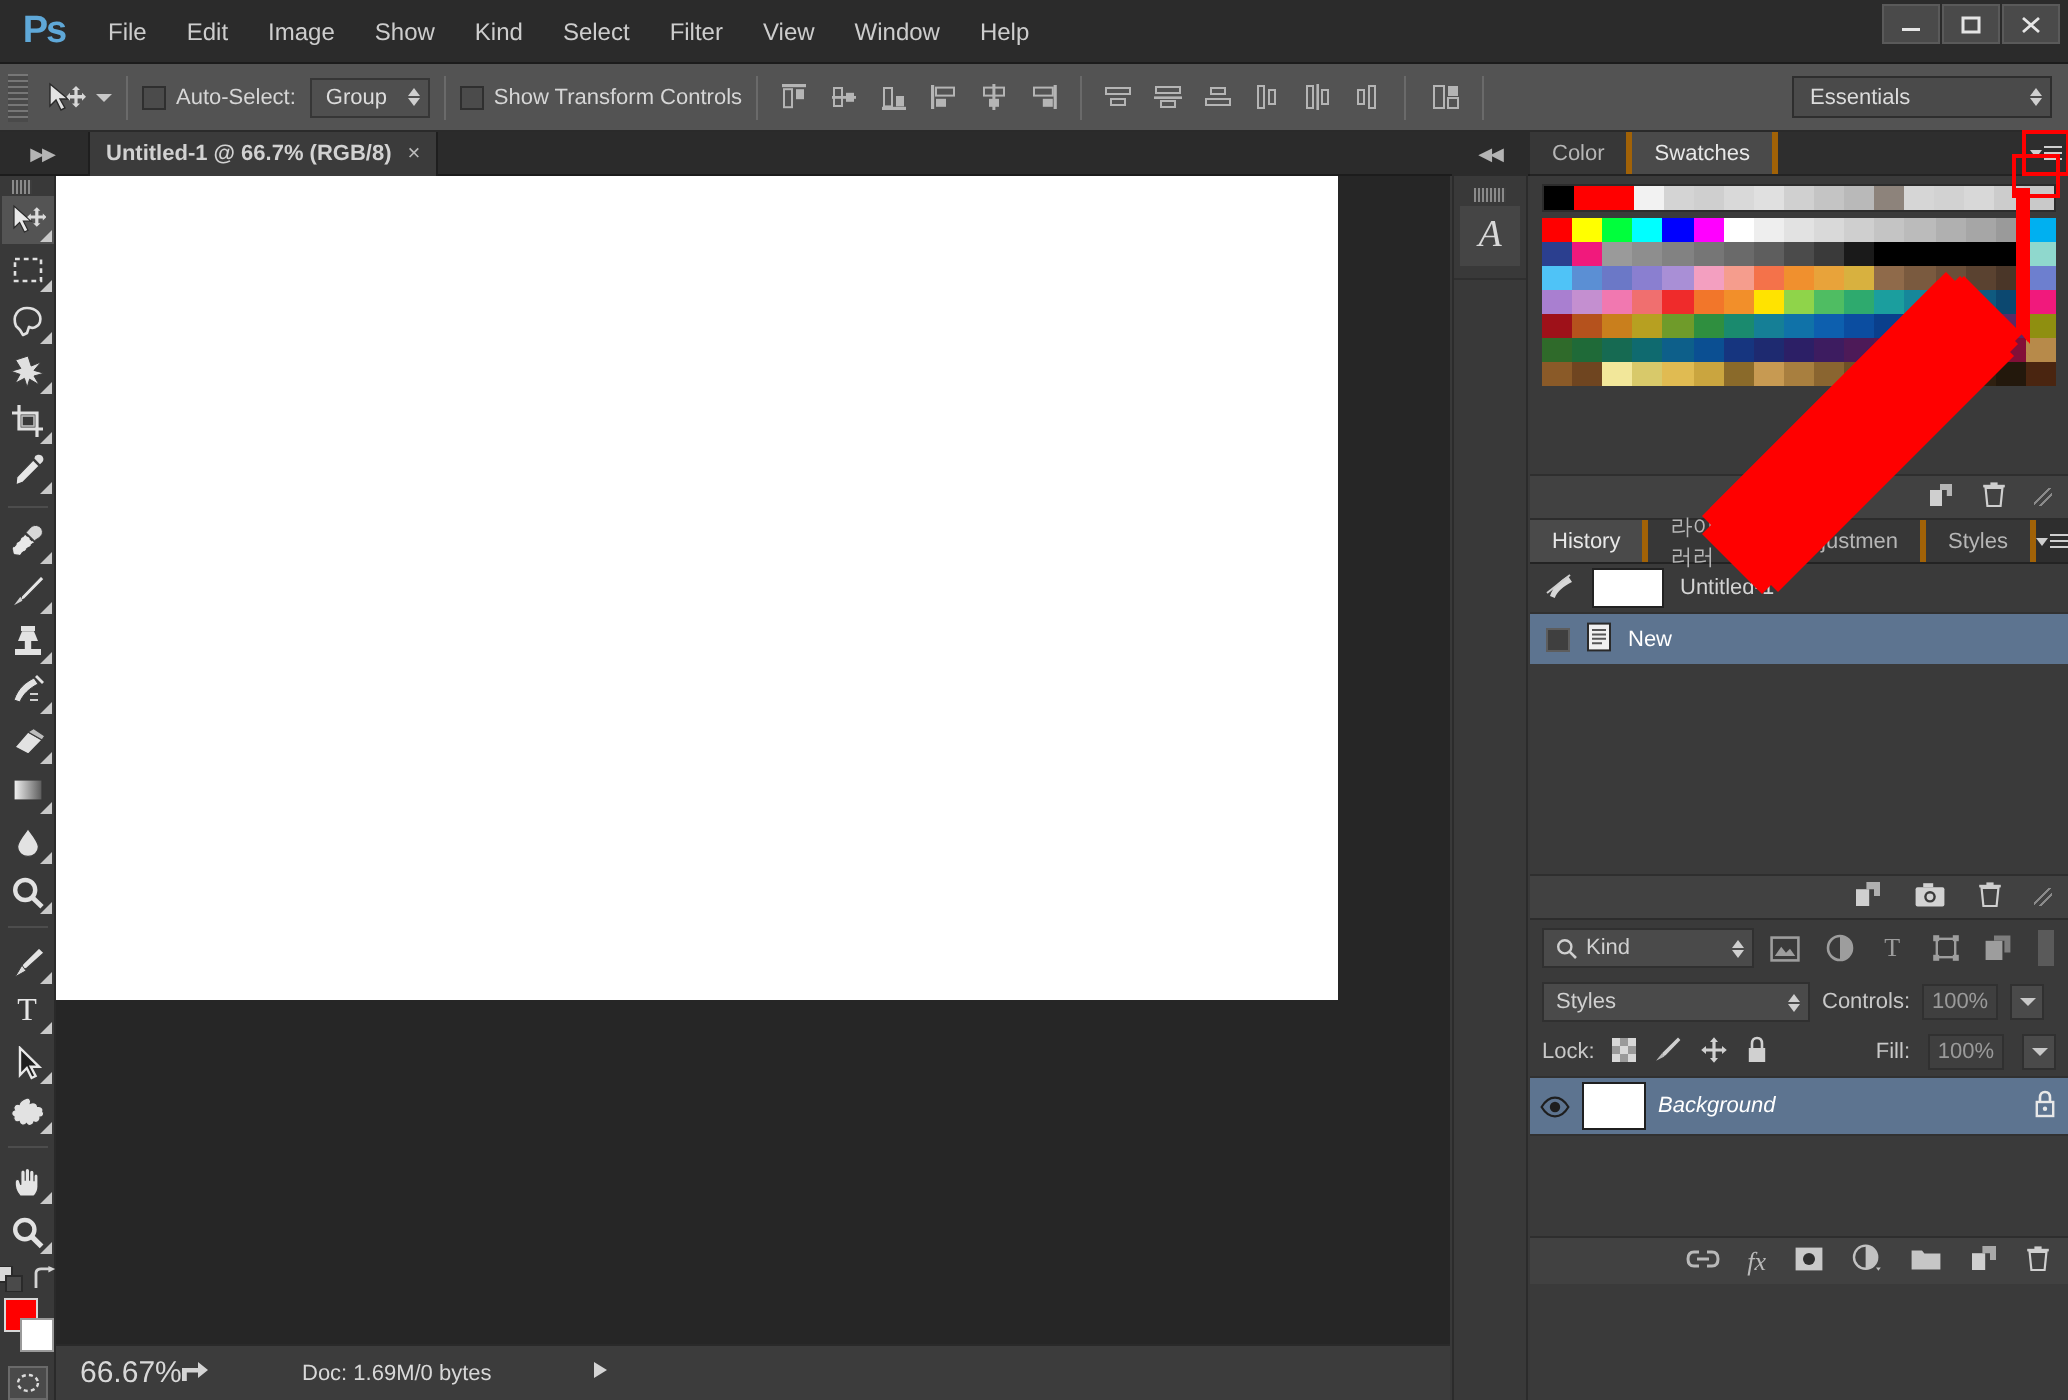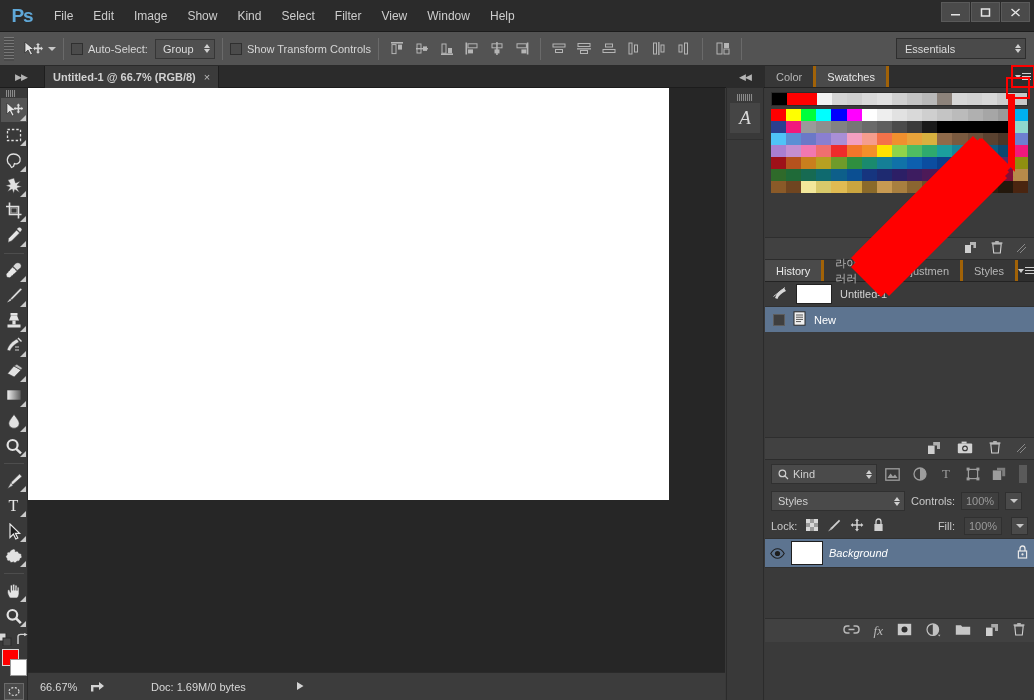--- a/index.html
+++ b/index.html
@@ -134,21 +134,21 @@
   .canvas-white{
     position:absolute; left:28px; top:88px;
     width:641px; height:412px; background:#ffffff;
   }
   .docarea-bottom{
     position:absolute; left:28px; top:672px; width:697px; height:28px;
     background:#3c3c3c; border-top:1px solid #2a2a2a;
     display:flex; align-items:center;
   }
   .zoomfield{
-    margin-left:12px; font-size:11px; color:#d8d8d8; width:48px;
+    margin-left:12px; font-size:15px; color:#d8d8d8; width:48px;
   }
   .statusdoc{ margin-left:46px; font-size:11px; color:#d8d8d8; }
   .stat-arrow{ margin-left:50px; }
 
   
   .mini-dock{
     position:absolute; left:726px; top:66px; width:38px; height:634px;
     background:#393939; border-left:1px solid #2b2b2b; border-right:1px solid #2b2b2b;
   }
   .mini-head{ height:22px; display:flex; align-items:center; justify-content:center;

